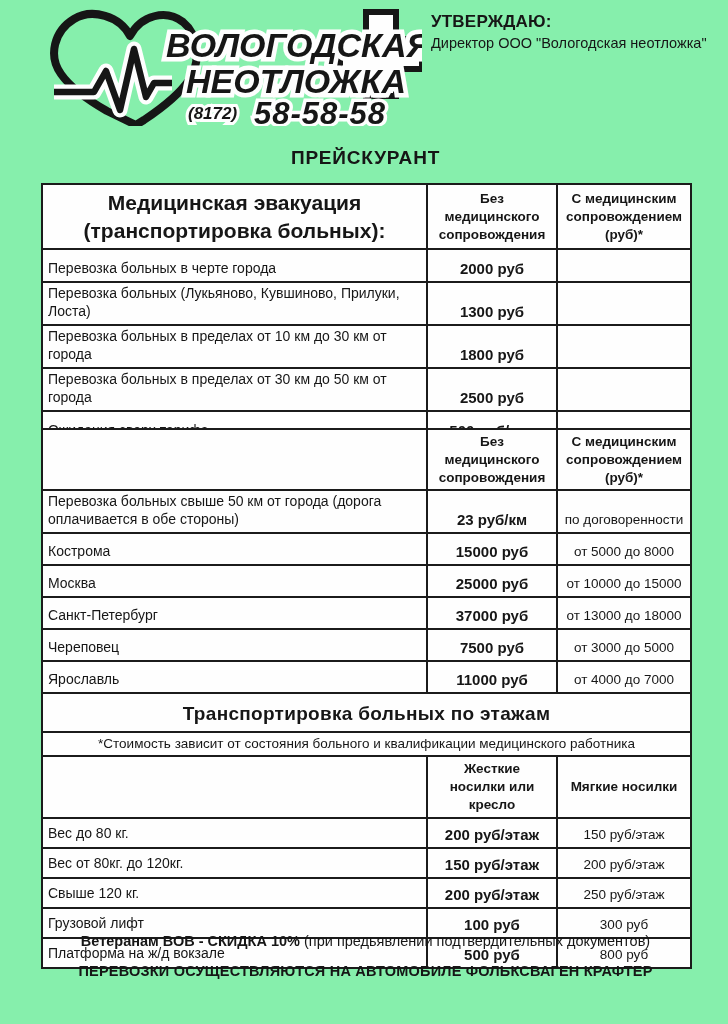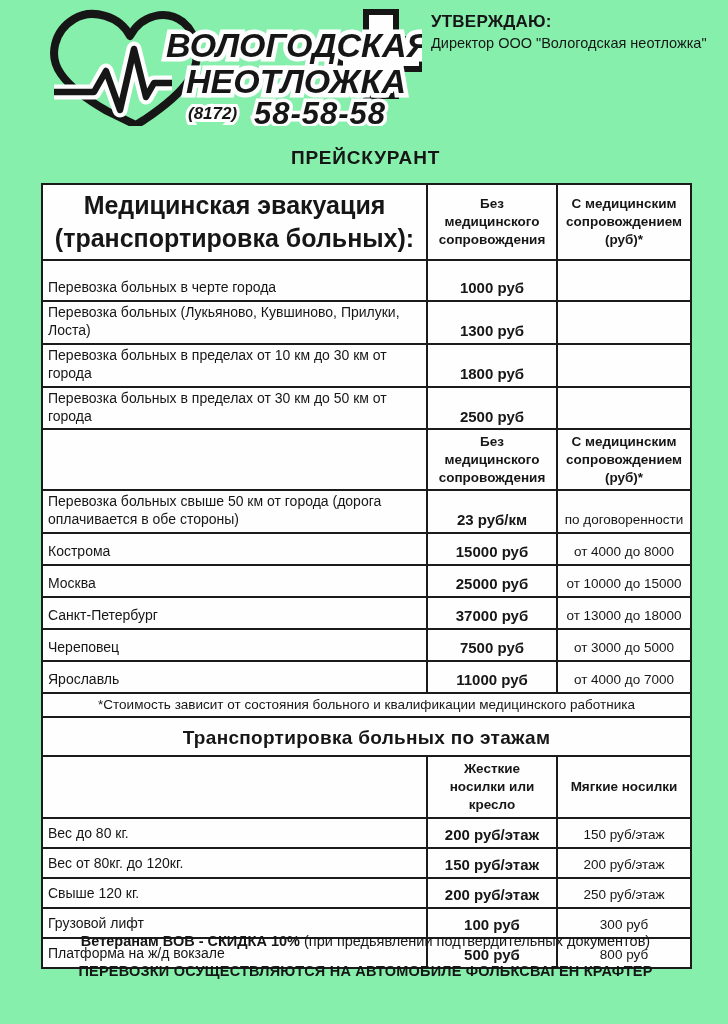--- a/index.html
+++ b/index.html
@@ -29,41 +29,41 @@
   table.price-table {
     position: absolute; left: 41px;
     border-collapse: collapse; table-layout: fixed; width: 649px;
     background: #fefefe;
   }
   #table1 { top: 183px; }
   #table2 { top: 428px; }
   td { border: 2px solid #1b1b1b; overflow: hidden; }
 
   .t1-title-cell {
-    font-weight: bold; font-size: 25px; text-align: center;
+    font-weight: bold; font-size: 21px; text-align: center;
     line-height: 1.32; padding: 4px 2px;
   }
   .col-head {
     font-weight: bold; font-size: 13.5px; text-align: center;
     line-height: 1.32; padding: 3px 8px; vertical-align: middle;
   }
   .label-cell {
     font-size: 14px; vertical-align: bottom;
     padding: 2px 4px 4px 5px; line-height: 1.25;
   }
   .price-cell {
     font-weight: bold; font-size: 15px; text-align: center;
     vertical-align: bottom; padding: 2px 2px 4px 2px;
   }
   .escort-cell {
     font-weight: normal; font-size: 13.5px; text-align: center;
     vertical-align: bottom; padding: 2px 2px 5px 2px;
   }
   #t1-head tr { height: 50px; }
-  #t1-rows tr { height: 41px; }
+  #t1-rows tr { height: 33px; }
   #t2-head tr { height: 44px; }
   #t2-rows tr { height: 32px; }
   #t3-rows tr { height: 30px; }
   .footnote-cell {
     font-size: 13.5px; text-align: center; padding: 3px 2px 4px 2px; height: 14px;
   }
   .section-title-cell {
     font-weight: bold; font-size: 19px; text-align: center;
     padding: 9px 2px 6px 2px; letter-spacing: 0.3px;
   }
@@ -121,21 +121,21 @@
           <div>Медицинская эвакуация</div>
           <div>(транспортировка больных):</div>
         </td>
         <td class="col-head">Без медицинского сопровождения</td>
         <td class="col-head">С медицинским сопровождением (руб)*</td>
       </tr>
     </tbody>
     <tbody id="t1-rows">
   <tr>
     <td class="label-cell">Перевозка больных в черте города</td>
-    <td class="price-cell">1000 руб</td>
+    <td class="price-cell">2000 руб</td>
     <td class="escort-cell"></td>
   </tr>
 
   <tr>
     <td class="label-cell">Перевозка больных (Лукьяново, Кувшиново, Прилуки, Лоста)</td>
     <td class="price-cell">1300 руб</td>
     <td class="escort-cell"></td>
   </tr>
 
   <tr>
@@ -180,21 +180,21 @@
     <tbody id="t2-rows">
   <tr>
     <td class="label-cell">Перевозка больных свыше 50 км от города (дорога оплачивается в обе стороны)</td>
     <td class="price-cell">23 руб/км</td>
     <td class="escort-cell">по договоренности</td>
   </tr>
 
   <tr>
     <td class="label-cell">Кострома</td>
     <td class="price-cell">15000 руб</td>
-    <td class="escort-cell">от 4000 до 8000</td>
+    <td class="escort-cell">от 5000 до 8000</td>
   </tr>
 
   <tr>
     <td class="label-cell">Москва</td>
     <td class="price-cell">25000 руб</td>
     <td class="escort-cell">от 10000 до 15000</td>
   </tr>
 
   <tr>
     <td class="label-cell">Санкт-Петербург</td>
@@ -209,24 +209,24 @@
   </tr>
 
   <tr>
     <td class="label-cell">Ярославль</td>
     <td class="price-cell">11000 руб</td>
     <td class="escort-cell">от 4000 до 7000</td>
   </tr>
 </tbody>
     <tbody>
       <tr>
+        <td colspan="3" class="section-title-cell">Транспортировка больных по этажам</td>
+      </tr>
+      <tr>
         <td colspan="3" class="footnote-cell">*Стоимость зависит от состояния больного и квалификации медицинского работника</td>
-      </tr>
-      <tr>
-        <td colspan="3" class="section-title-cell">Транспортировка больных по этажам</td>
       </tr>
       <tr class="subhead-row">
         <td></td>
         <td class="col-head">Жесткие носилки или кресло</td>
         <td class="col-head">Мягкие носилки</td>
       </tr>
     </tbody>
     <tbody id="t3-rows">
   <tr>
     <td class="label-cell">Вес до 80 кг.</td>

